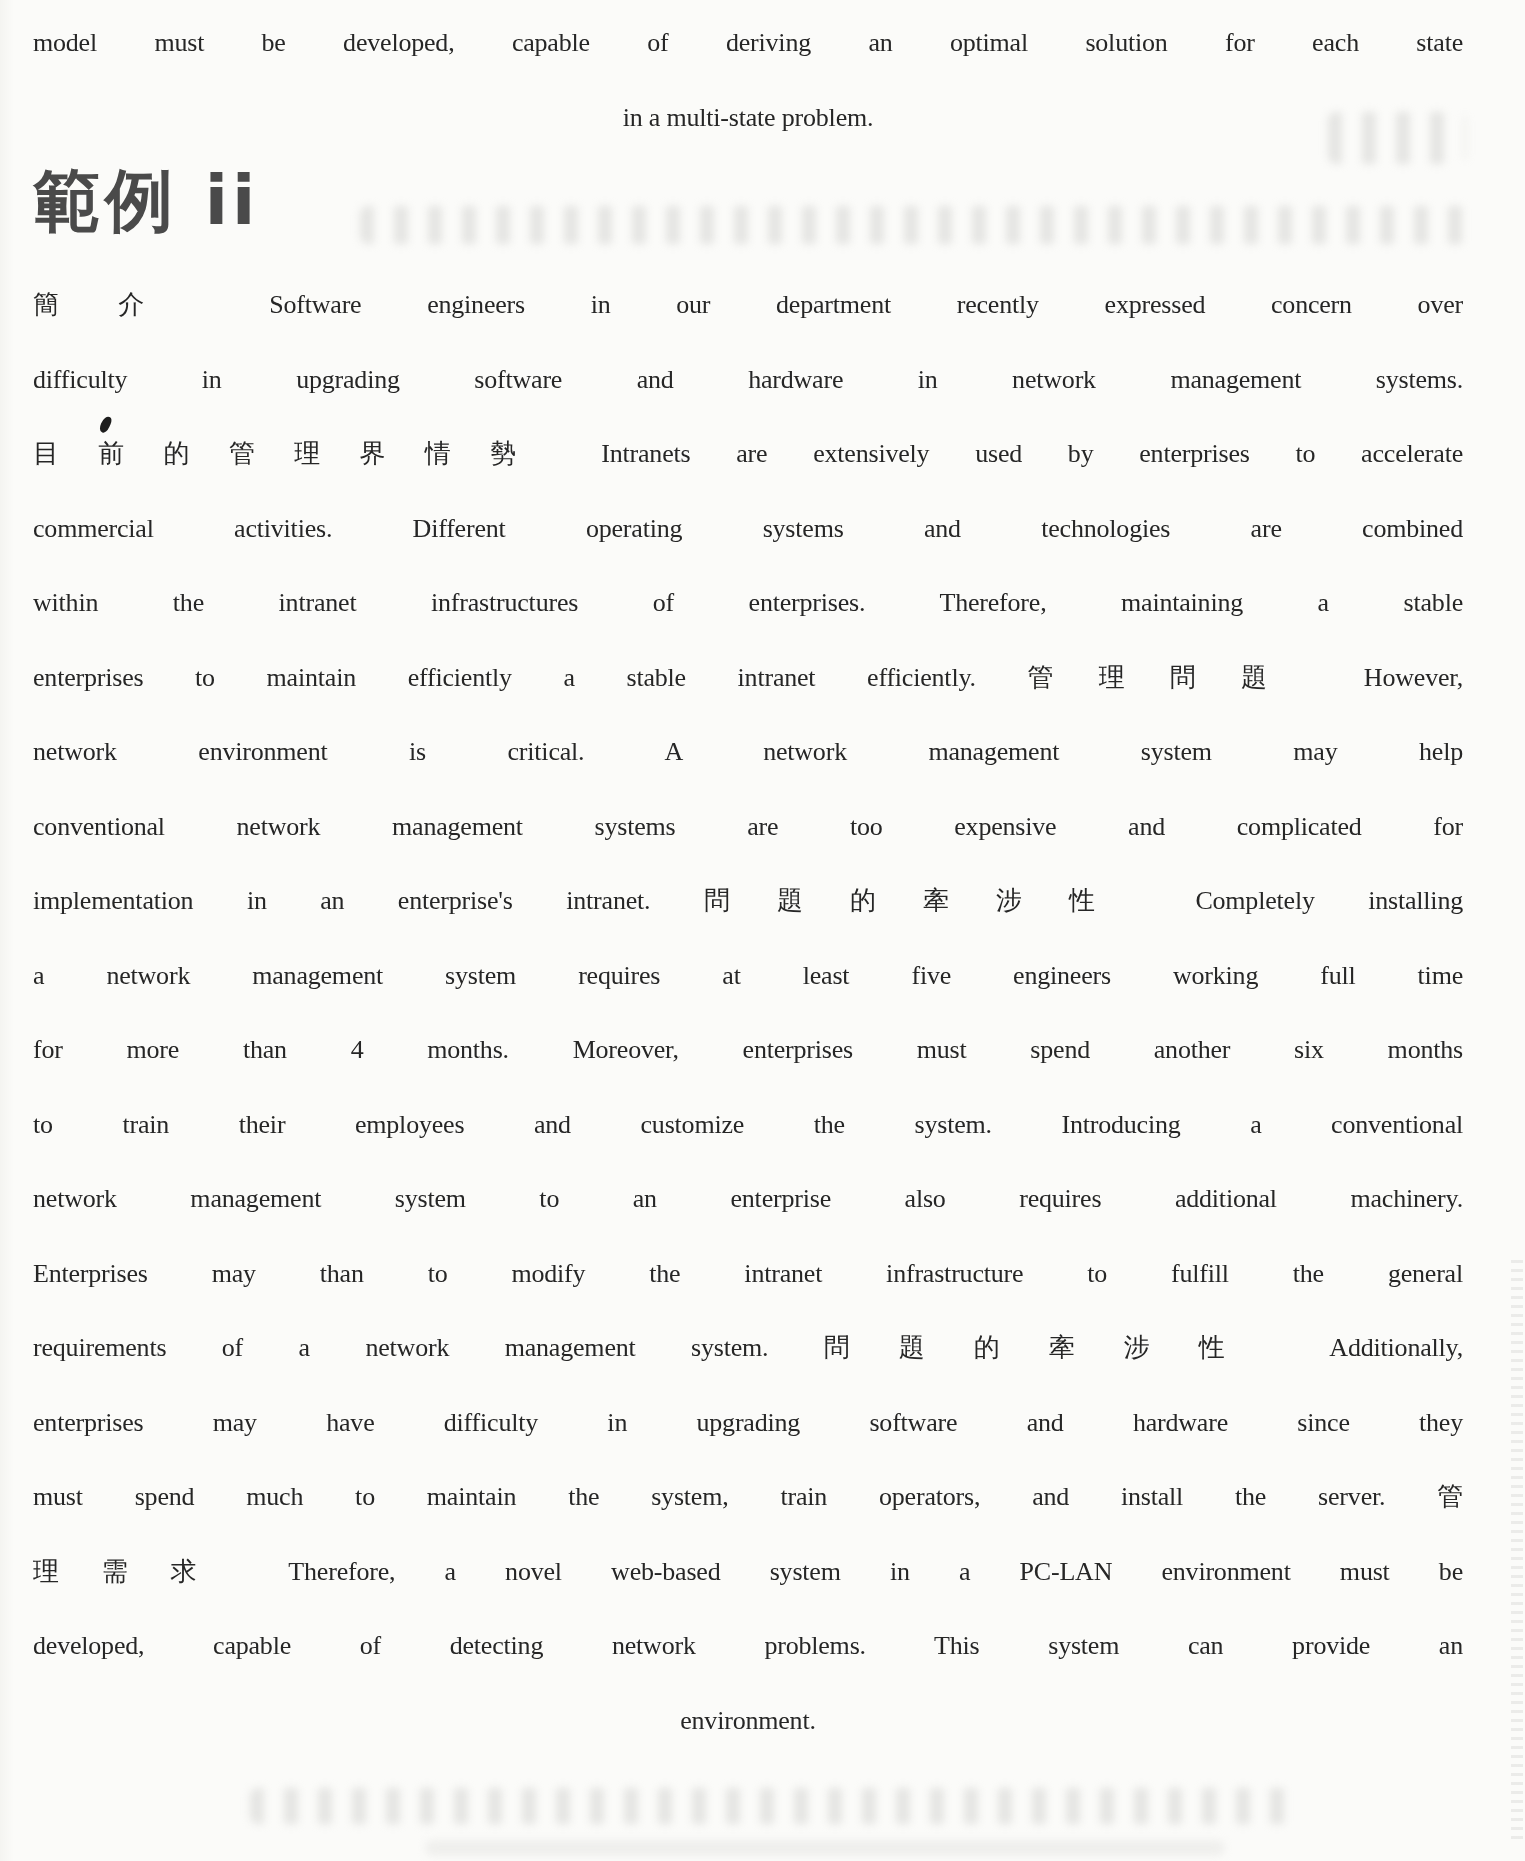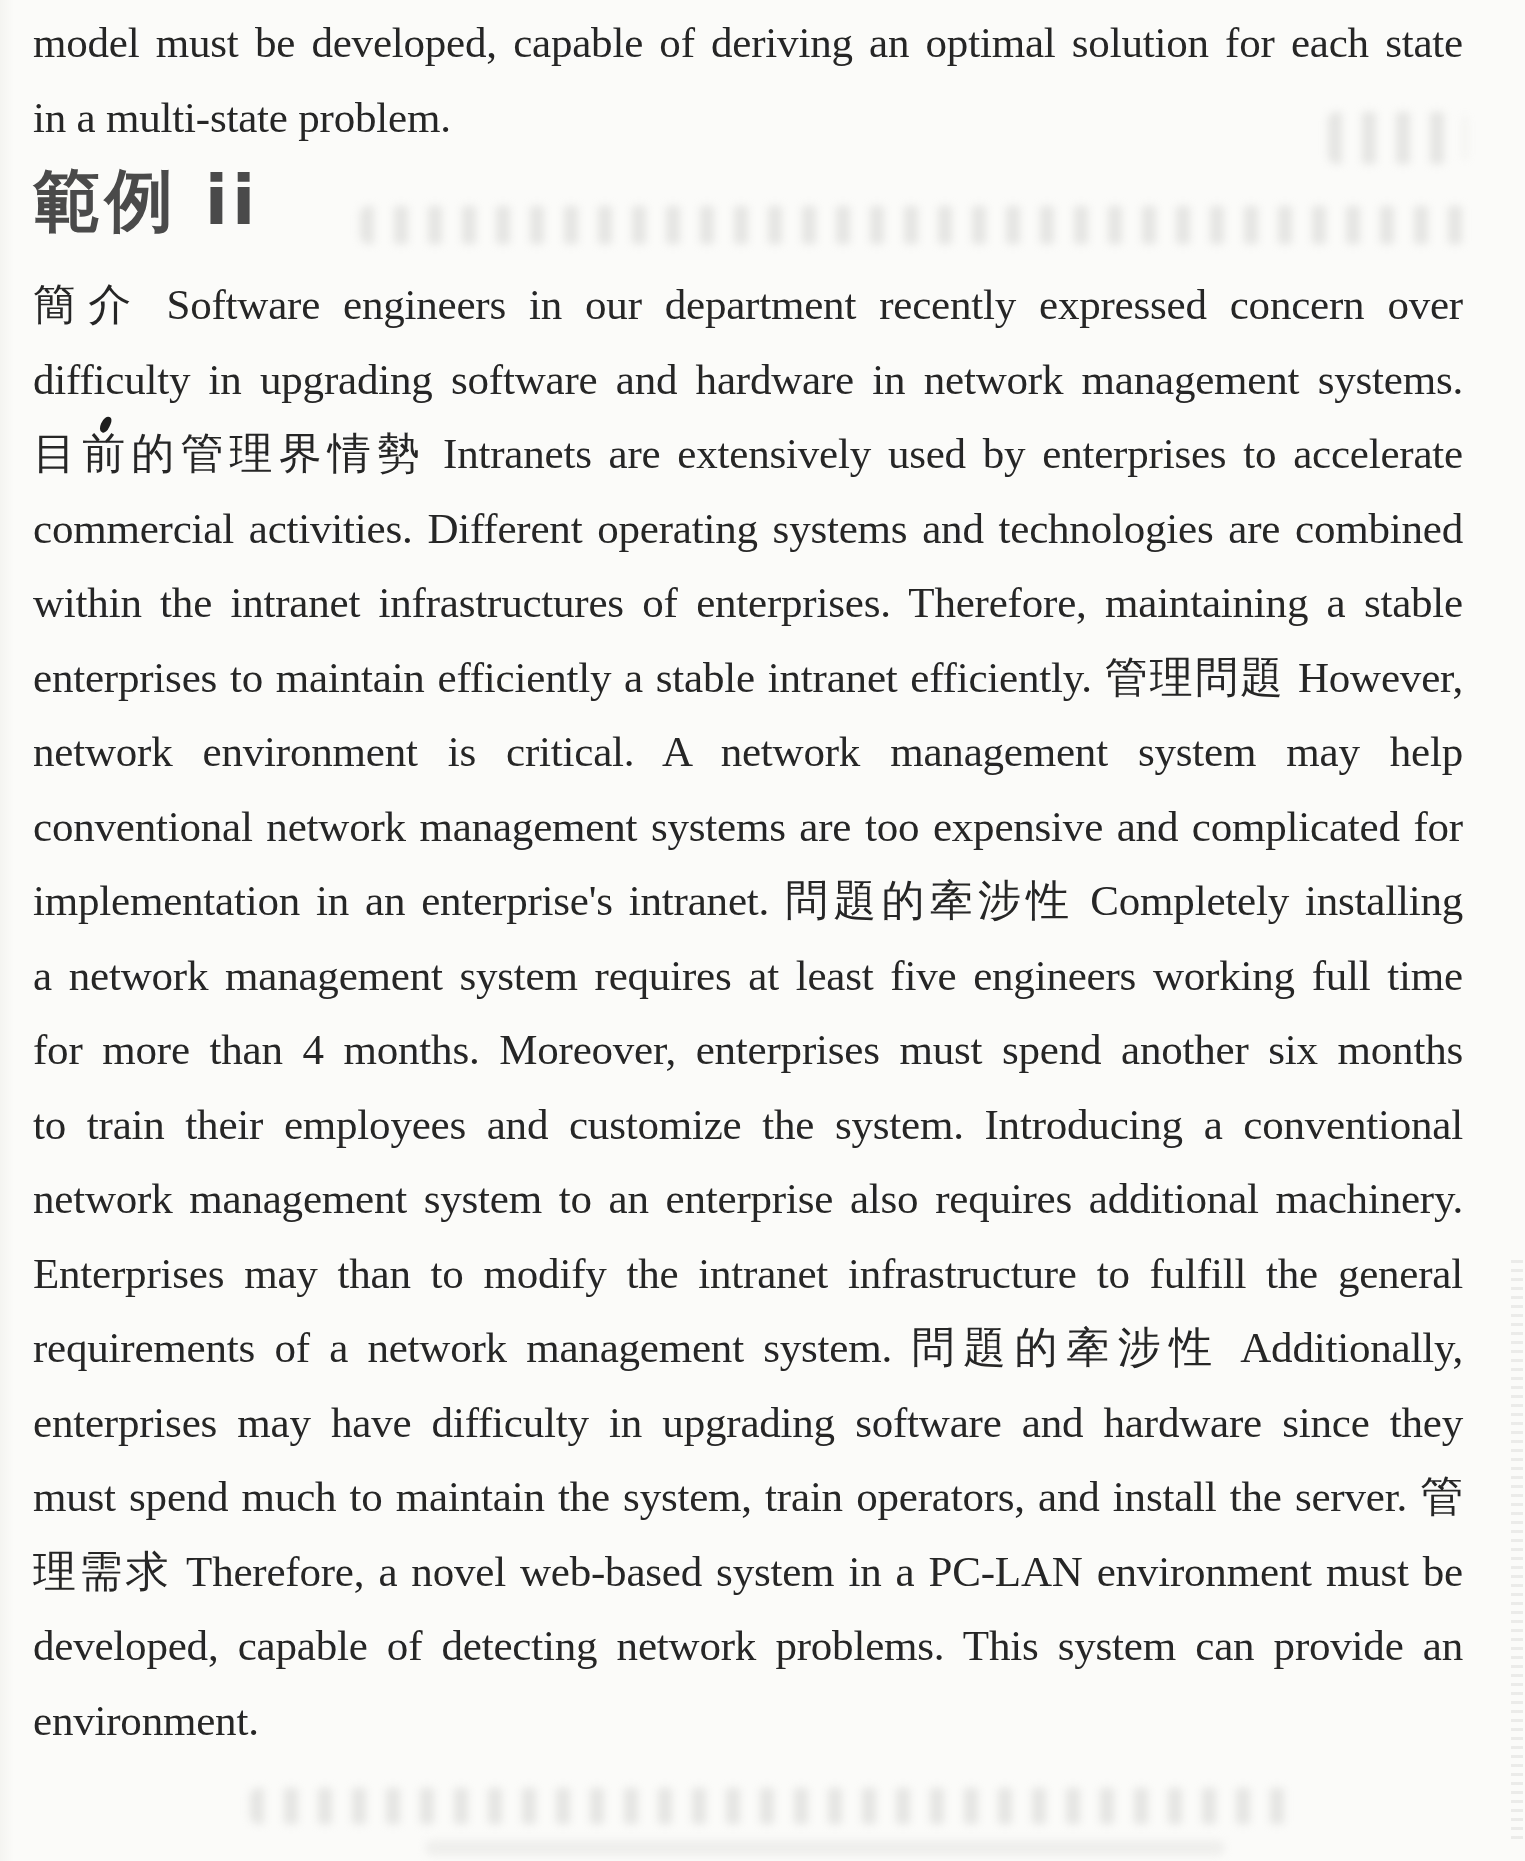--- a/index.html
+++ b/index.html
@@ -25,32 +25,32 @@
   .textcol {
     position: absolute;
     left: 33px;
     width: 1430px;
   }
 
   .line {
     height: 74.5px;
     display: block;
     line-height: 74.5px;
-    font-size: 43px;
+    font-size: 26px;
     letter-spacing: -0.2px;
     white-space: nowrap;
   }
   .line.wrapline {
     white-space: normal;
     text-align: justify;
     text-align-last: justify;
     -moz-text-align-last: justify;
   }
   .line.plainline {
-    text-align: left;
+    text-align: center;
   }
 
   .intro { top: 6px; }
 
   .heading {
     position: absolute;
     left: 33px;
     top: 158px;
     font-family: "DejaVu Sans", "Liberation Sans", sans-serif;
     font-weight: 700;

